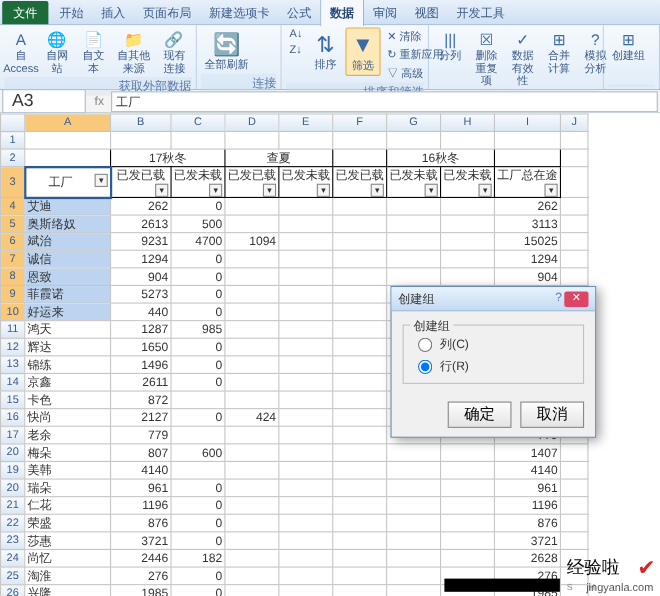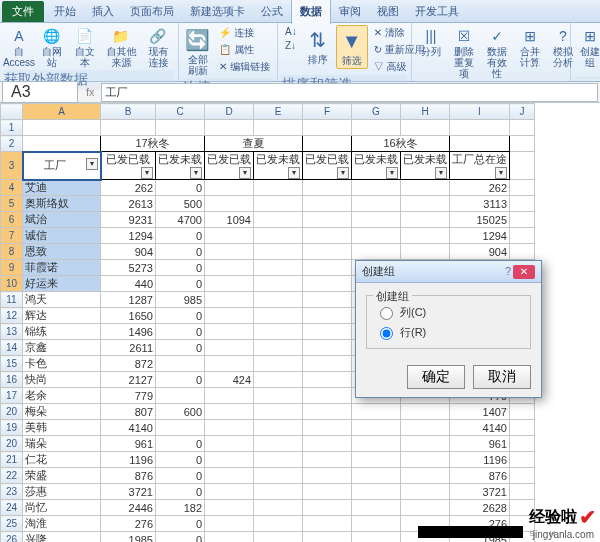--- a/index.html
+++ b/index.html
@@ -4,21 +4,21 @@
 <style>
 html,body{margin:0;padding:0;font-family:"Microsoft YaHei",SimSun,Arial,sans-serif;font-size:11px;background:#fff;color:#333;overflow:hidden}
 body{width:600px;height:542px;position:relative}
 .titlebar{height:22px;background:linear-gradient(#e8f0fa,#cfe0f4);display:flex;align-items:center;padding:0 2px;border-bottom:1px solid #9bb7d6}
 .filebtn{background:#1e6b3a;color:#fff;padding:3px 10px;font-size:11px;border-radius:2px 2px 0 0;margin-right:2px}
 .tab{padding:5px 8px;color:#3a5a8a;cursor:pointer}
 .tab.active{background:#f5f9fd;border:1px solid #9bb7d6;border-bottom:none;border-radius:2px 2px 0 0;color:#2a4a7a;font-weight:bold}
 .ribbon{height:58px;background:linear-gradient(#f5f9fd,#e2edf8);border-bottom:1px solid #9bb7d6;display:flex;font-size:10px}
 .rgrp{border-right:1px solid #c0d4ea;padding:2px 4px;display:flex;flex-direction:column;justify-content:space-between}
 .rgrp-body{display:flex;gap:3px;align-items:flex-start;flex:1}
-.rgrp-label{text-align:left;color:#5a7aa8;font-size:14px;padding:1px 0;background:rgba(200,220,240,.3)}
+.rgrp-label{text-align:right;color:#5a7aa8;font-size:11px;padding:1px 0;background:rgba(200,220,240,.3)}
 .rbtn{display:flex;flex-direction:column;align-items:center;padding:2px 3px;cursor:pointer;min-width:24px}
 .rbtn-ico{width:18px;height:18px;display:flex;align-items:center;justify-content:center;font-size:14px;color:#3a6aa8}
 .rbtn-lbl{font-size:10px;color:#3a5a8a;text-align:center;line-height:11px;margin-top:1px}
 .rbtn.big .rbtn-ico{width:26px;height:26px;font-size:20px}
 .rbtn.filter{background:#fde8b8;border:1px solid #e0b050;border-radius:2px}
 .rstack{display:flex;flex-direction:column;gap:1px}
 .rsmall{font-size:10px;color:#3a5a8a;padding:1px 3px;cursor:pointer;white-space:nowrap}
 .namebox{height:20px;border-bottom:1px solid #bcc;display:flex;align-items:center;background:#f4f4f4}
 .nb-cell{width:58px;border:1px solid #abc;background:#fff;padding:1px 8px;margin:1px 2px;font-size:16px}
 .nb-fx{padding:0 6px;color:#888;}
@@ -41,21 +41,21 @@
 .dlg-close{background:#d46;color:#fff;width:22px;height:14px;text-align:center;border-radius:2px;font-size:10px;line-height:14px}
 .dlg-body{padding:8px 10px}
 .dlg-grp{border:1px solid #c0c0c0;padding:6px 8px;position:relative;margin-top:4px}
 .dlg-legend{position:absolute;top:-7px;left:6px;background:#f0f0f0;padding:0 3px;font-size:11px}
 .dlg-row{display:flex;align-items:center;gap:4px;padding:2px 0}
 .dlg-btns{display:flex;justify-content:flex-end;gap:8px;padding:8px 10px}
 .dlg-btn{border:1px solid #888;background:linear-gradient(#fdfdfd,#e4e4e4);padding:2px 14px;cursor:pointer;font-size:14px}
 .watermark{position:absolute;right:4px;bottom:4px;display:flex;align-items:flex-end;gap:6px}
 .wm-box{background:#000;color:#fff;padding:6px 8px;font-size:18px;display:flex;gap:3px;align-items:center}
 .wm-char{writing-mode:vertical-rl;text-orientation:upright;font-size:14px;padding:0 1px}
-.wm-text{color:#000;font-size:16px;font-weight:bold;display:flex;align-items:center;gap:2px}
+.wm-text{color:#000;font-size:16px;font-weight:normal;display:flex;align-items:center;gap:16px}
 .wm-check{color:#d22;font-size:20px}
 .wm-url{position:absolute;right:6px;bottom:2px;font-size:10px;color:#555}
 .corner{width:22px}
 </style>
 </head>
 <body>
 
 <div class="titlebar">
   <div class="filebtn">文件</div>
   <div class="tab">开始</div>
@@ -93,25 +93,20 @@
           <div class="rbtn-lbl">现有连接</div>
         </div>
       </div>
     <div class="rgrp-label">获取外部数据</div>
   </div>
   <div class="rgrp" style="width:90px">
     <div class="rgrp-body" id="rg2">
         <div class="rbtn big">
           <div class="rbtn-ico">🔄</div>
           <div class="rbtn-lbl">全部刷新</div>
-        </div>
-        <div class="rstack">
-          <div class="rsmall">⚡ 连接</div>
-          <div class="rsmall">📋 属性</div>
-          <div class="rsmall">✕ 编辑链接</div>
         </div>
       </div>
     <div class="rgrp-label">连接</div>
   </div>
   <div class="rgrp" style="width:125px">
     <div class="rgrp-body" id="rg3">
         <div class="rstack">
           <div class="rsmall">A↓</div>
           <div class="rsmall">Z↓</div>
         </div>

